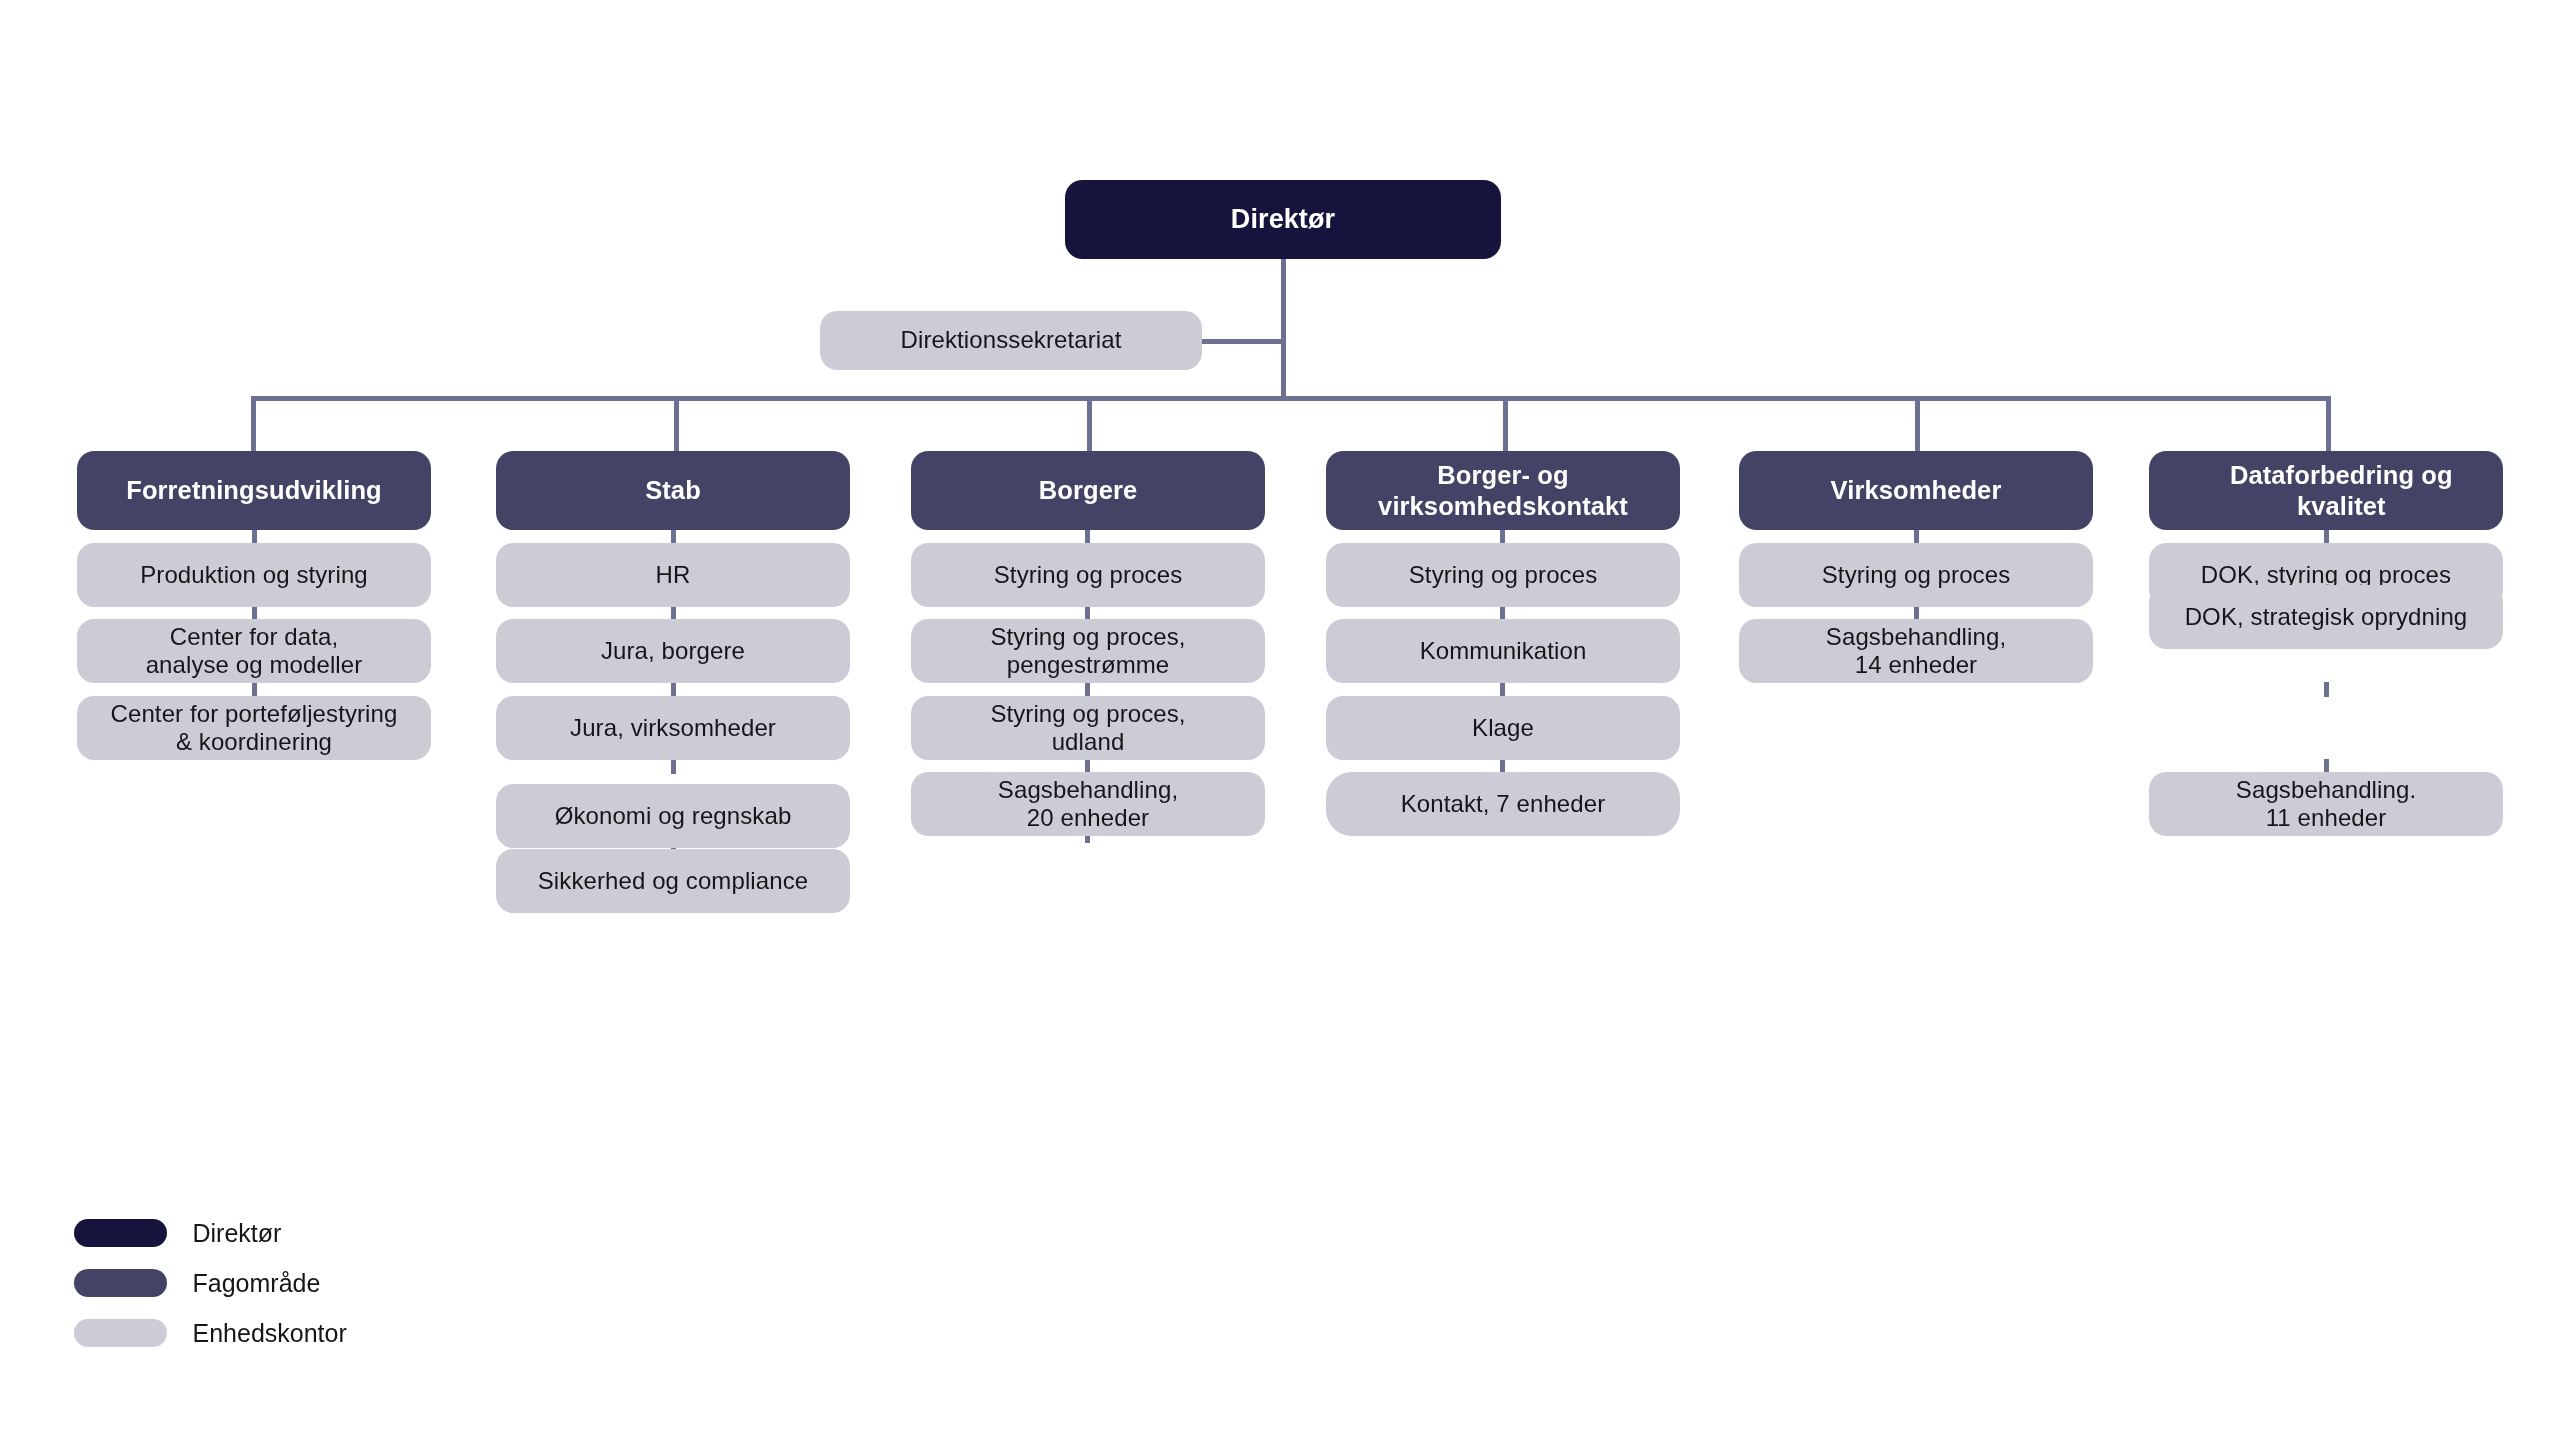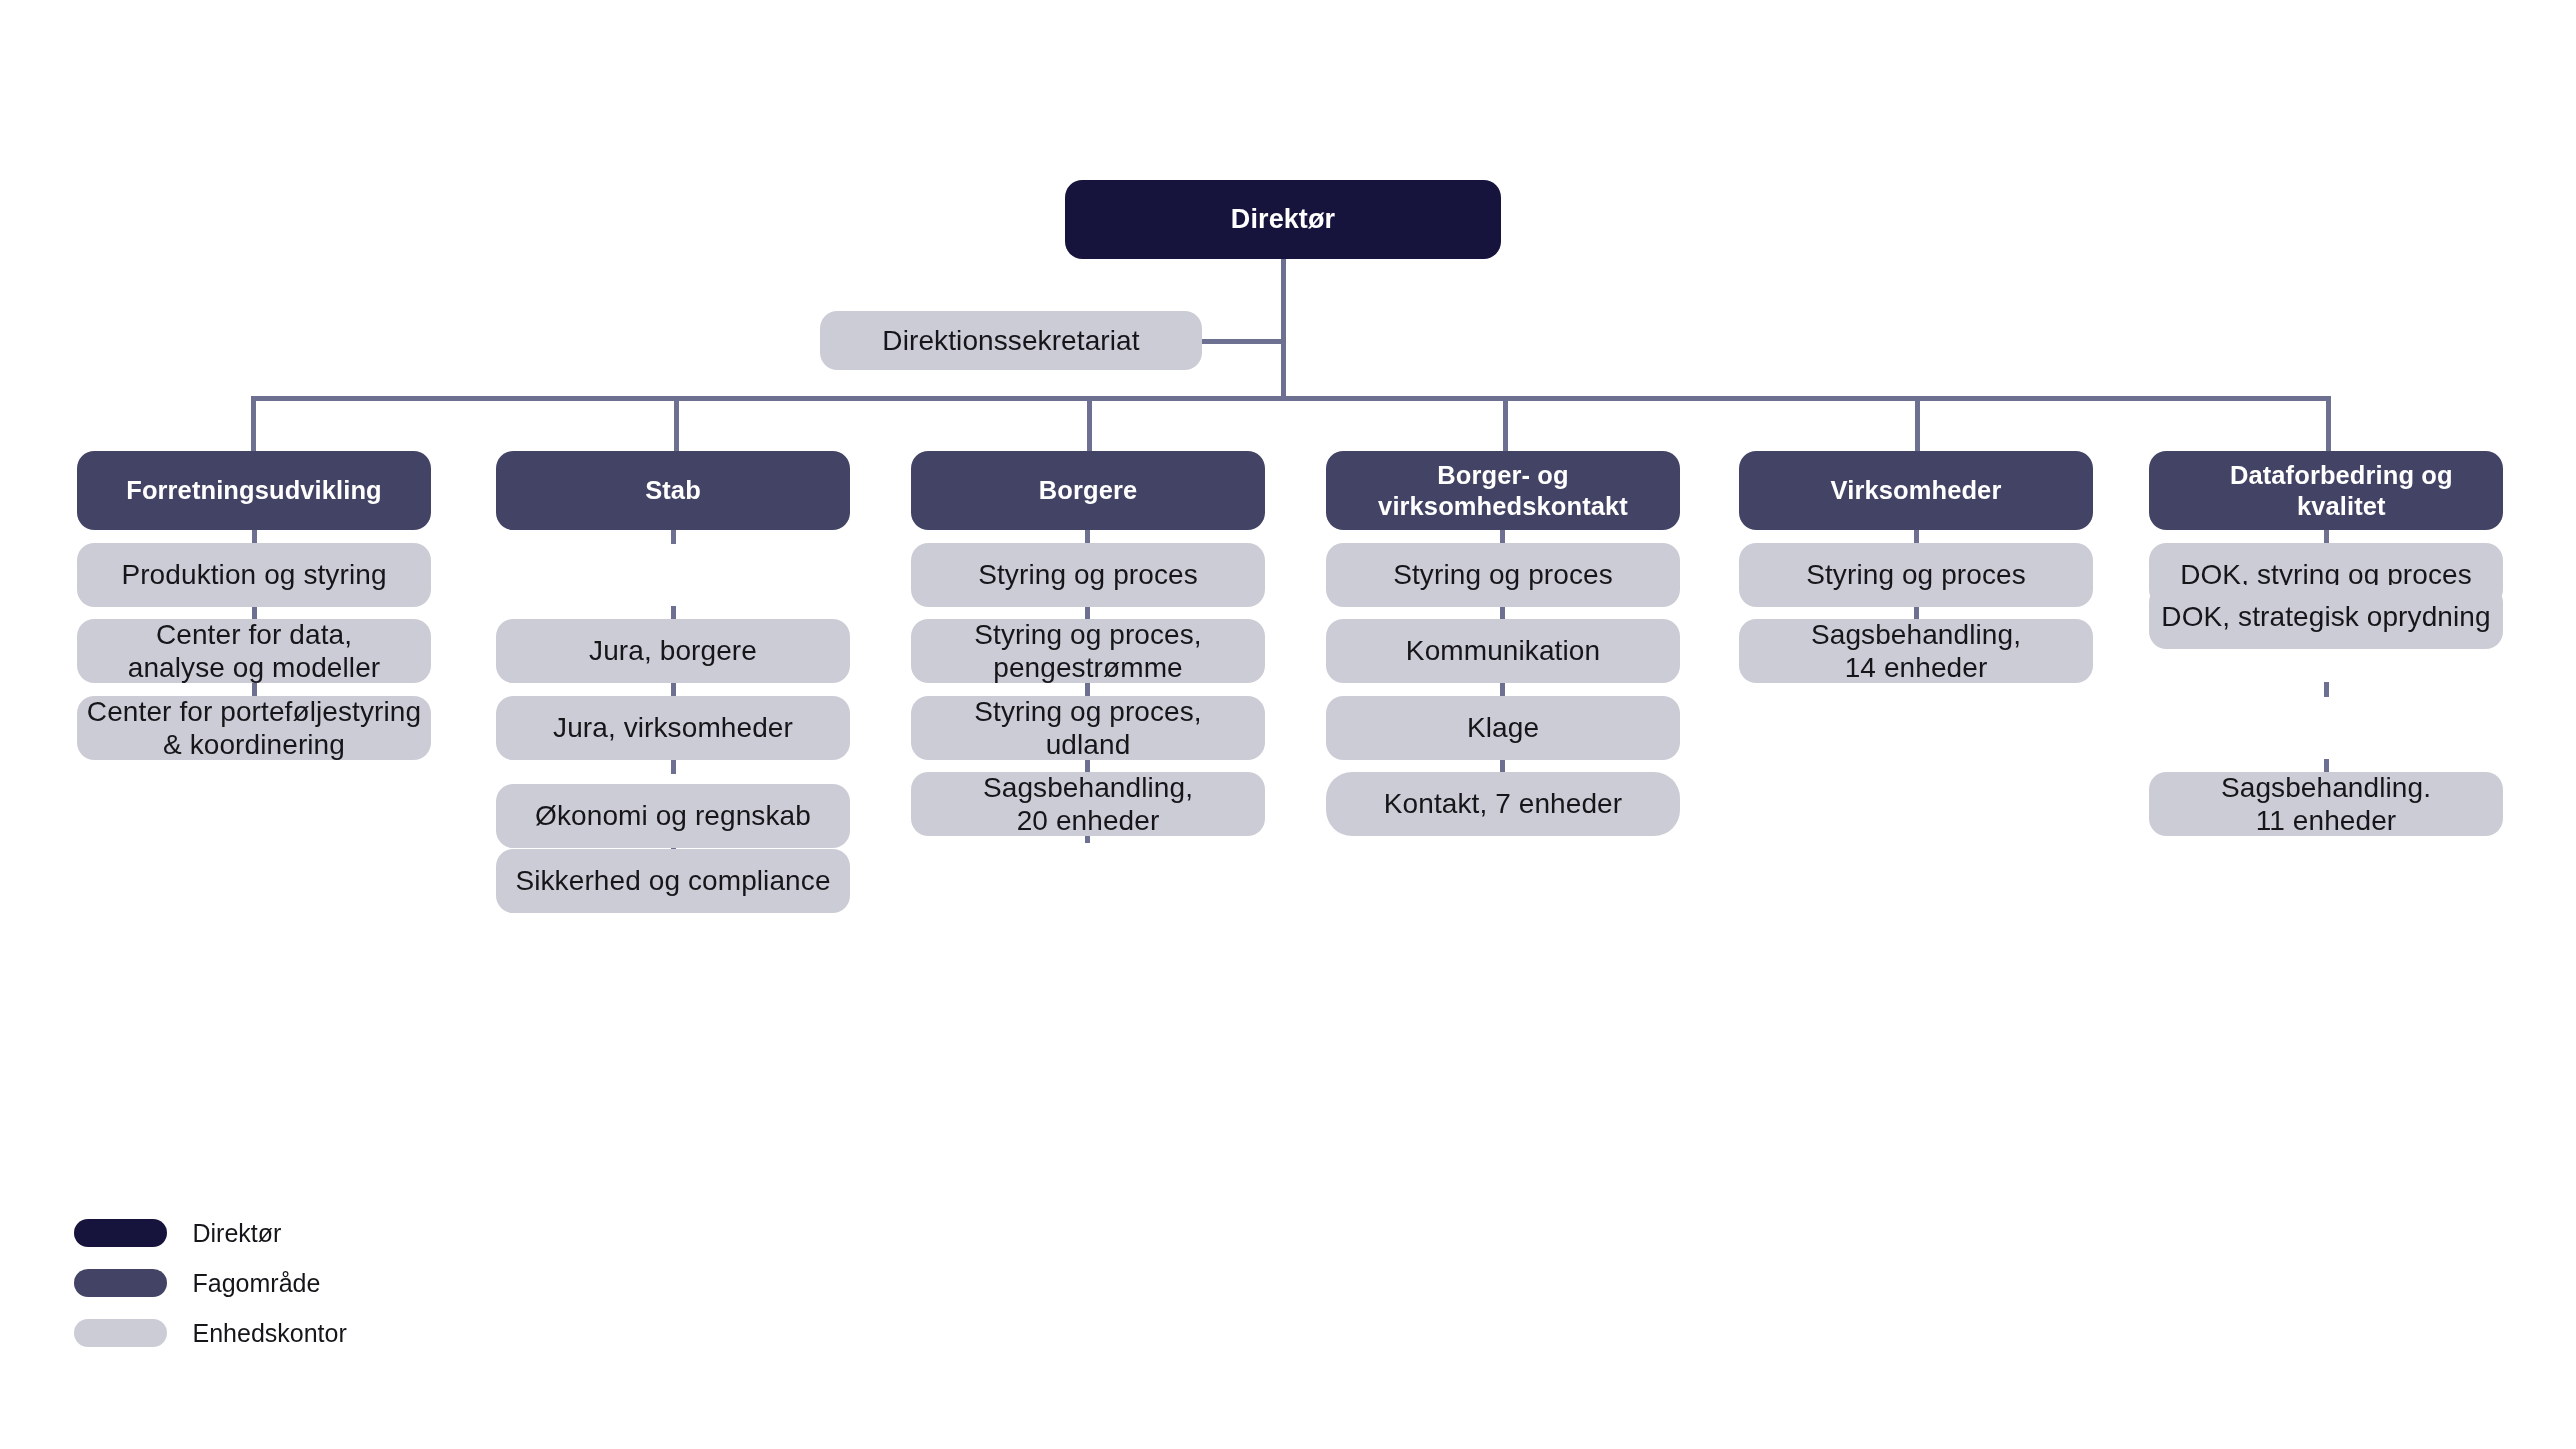--- a/index.html
+++ b/index.html
@@ -45,21 +45,21 @@
     background: #434465;
     color: #ffffff;
     font-weight: bold;
     font-size: 25.5px;
     letter-spacing: 0.1px;
   }
   .node.unit {
     background: #cbccd6;
     color: #16161a;
     font-weight: normal;
-    font-size: 28px;
+    font-size: 24px;
     letter-spacing: 0.1px;
   }
 
   
   .conn {
     position: absolute;
     background: #6e7091;
     z-index: 1;
   }
   .conn.v { width: 4.7px; }
@@ -121,20 +121,21 @@
   <div class="node unit" style="left:77px; top:619px; width:354px; height:64px;">Center for data,
 analyse og modeller</div>
 
   <div class="conn v" style="left:252px; top:682px; height:14.8px;"></div>
   <div class="node unit" style="left:77px; top:696px; width:354px; height:64px;">Center for porteføljestyring
 &amp; koordinering</div>
 
   <div class="node domain" style="left:496px; top:451px; width:354px; height:79px;">Stab</div>
 
   <div class="conn v" style="left:671px; top:529px; height:14.8px;"></div>
+  <div class="node unit" style="left:496px; top:543px; width:354px; height:64px;">HR</div>
 
   <div class="conn v" style="left:671px; top:606px; height:14.8px;"></div>
   <div class="node unit" style="left:496px; top:619px; width:354px; height:64px;">Jura, borgere</div>
 
   <div class="conn v" style="left:671px; top:682px; height:14.8px;"></div>
   <div class="node unit" style="left:496px; top:696px; width:354px; height:64px;">Jura, virksomheder</div>
 
   <div class="conn v" style="left:671px; top:759px; height:14.8px;"></div>
   <div class="node unit" style="left:496px; top:772px; width:354px; height:64px;margin-top:12px;">Økonomi og regnskab</div>
 

